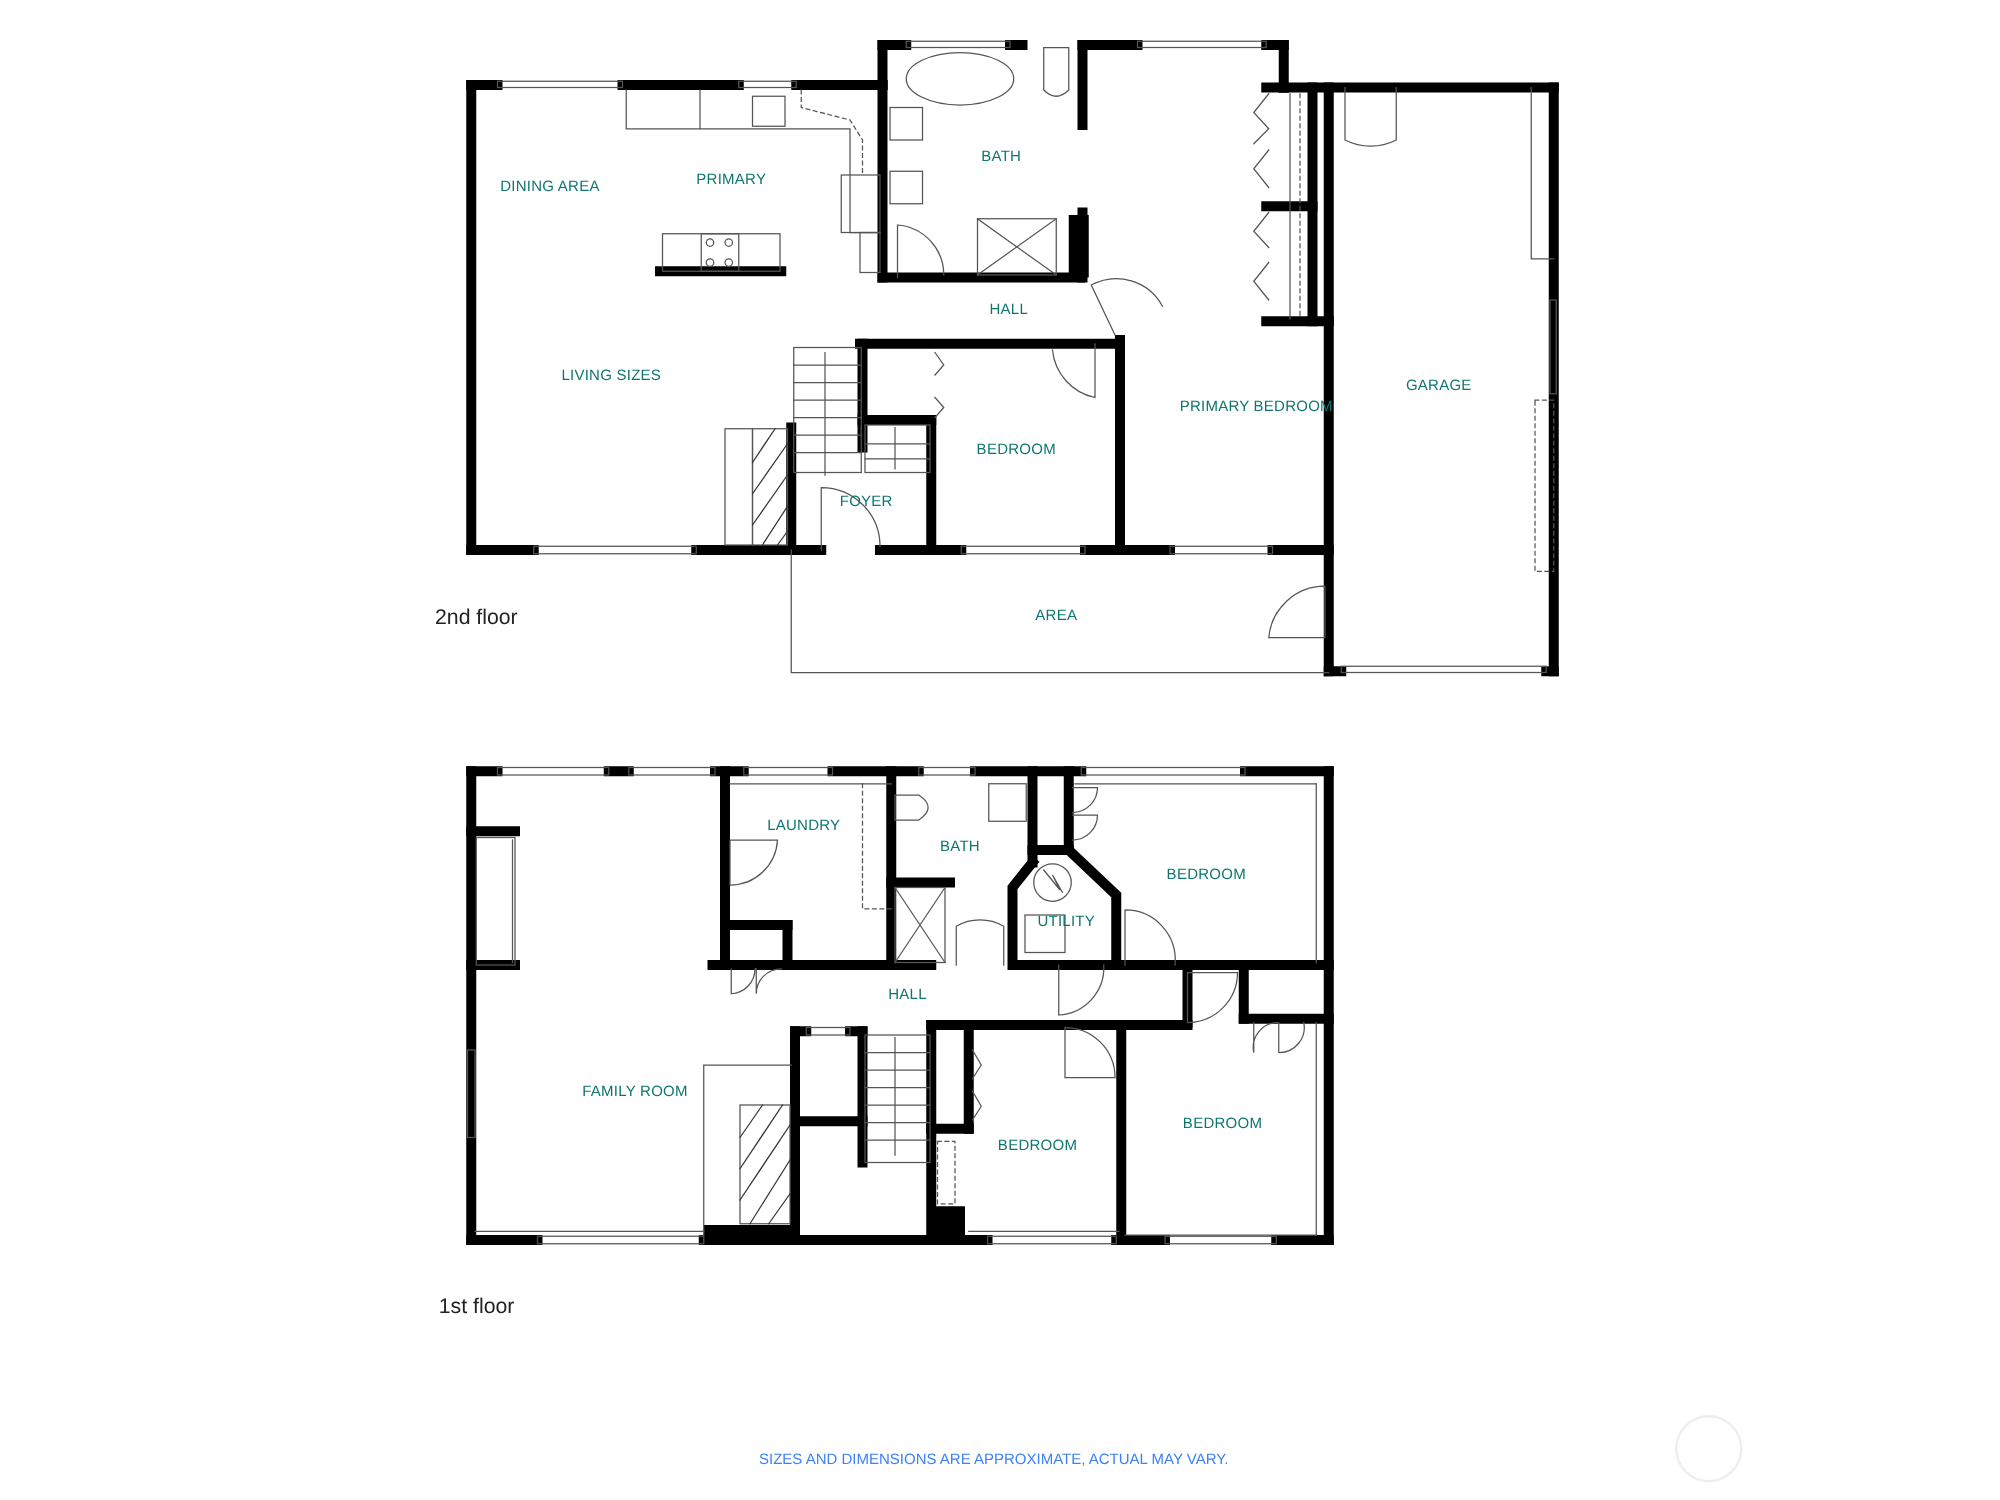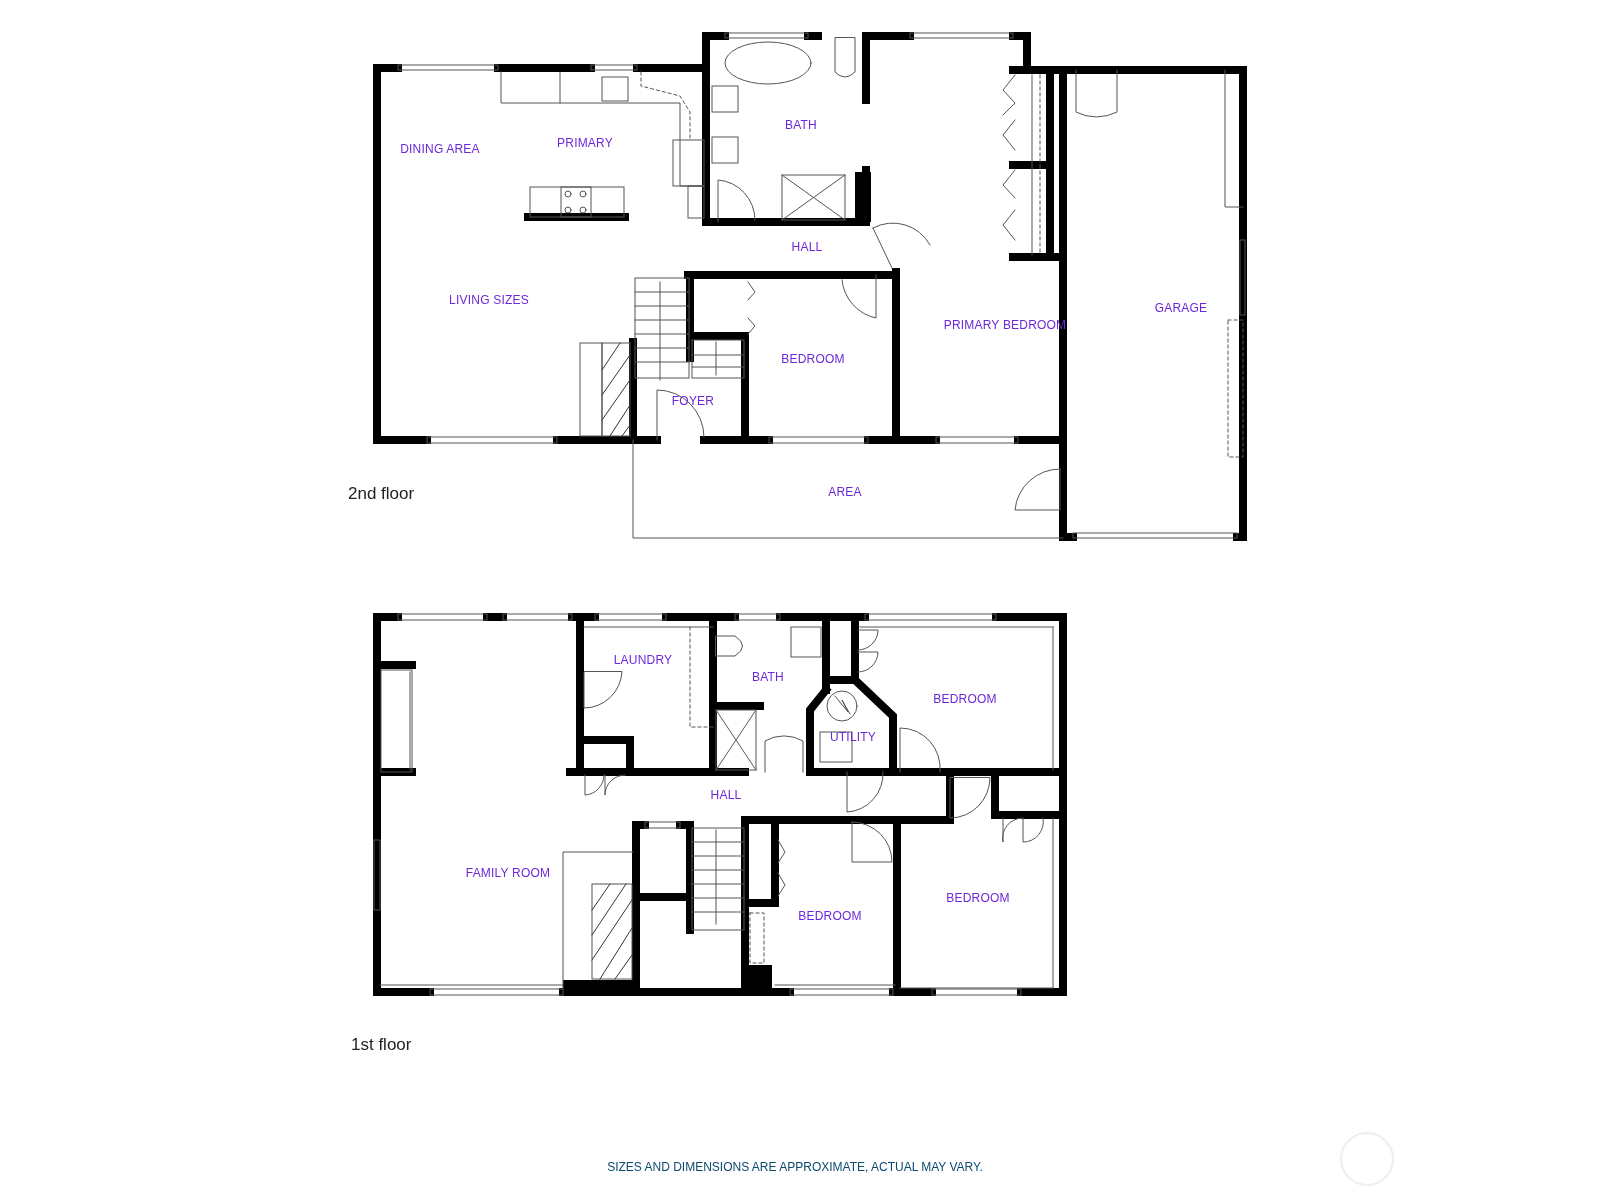--- a/index.html
+++ b/index.html
@@ -1,20 +1,20 @@
 <!DOCTYPE html>
 <html><head>
 <meta charset="utf-8">
 <style>
   html, body { margin: 0; padding: 0; background: #ffffff; }
   body { width: 1600px; height: 1200px; position: relative; overflow: hidden; font-family: "Liberation Sans", "DejaVu Sans", sans-serif; }
   #plan { position: absolute; left: 0; top: 0; width: 1600px; height: 1200px; }
-  .label { position: absolute; font-size: 12px; color: #6d28d9; letter-spacing: 0.2px; white-space: nowrap; transform: translate(-50%, -50%); }
+  .label { position: absolute; font-size: 12px; color: #0f766e; letter-spacing: 0.2px; white-space: nowrap; transform: translate(-50%, -50%); }
   .floor-label { position: absolute; font-size: 17px; color: #222; white-space: nowrap; }
-  .disclaimer { position: absolute; left: 795px; top: 1160px; transform: translateX(-50%); font-size: 12px; color: #0c4a6e; white-space: nowrap; }
+  .disclaimer { position: absolute; left: 795px; top: 1160px; transform: translateX(-50%); font-size: 12px; color: #3b82f6; white-space: nowrap; }
   .watermark { position: absolute; left: 1340px; top: 1132px; width: 50px; height: 50px; border-radius: 50%; border: 2px solid #eeeeee; }
 </style>
 </head>
 <body>
 
 <svg id="plan" viewBox="0 0 1600 1200" xmlns="http://www.w3.org/2000/svg">
   <g fill="none" stroke="#000" stroke-linecap="square">
 
     <g stroke-width="8">
       <line x1="377" y1="68" x2="377" y2="440"></line>
@@ -251,21 +251,21 @@
     </g>
   </g>
 </svg>
 
 <div class="label" style="left:440px; top:149px;">DINING AREA</div>
 <div class="label" style="left:585px; top:143px;">PRIMARY</div>
 <div class="label" style="left:801px; top:125px;">BATH</div>
 <div class="label" style="left:807px; top:247px;">HALL</div>
 <div class="label" style="left:489px; top:300px;">LIVING SIZES</div>
 <div class="label" style="left:979px; top:325px;margin-left:26px;">PRIMARY BEDROOM</div>
-<div class="label" style="left:1151px; top:308px;margin-left:30px;">GARAGE</div>
+<div class="label" style="left:1151px; top:308px;">GARAGE</div>
 <div class="label" style="left:813px; top:359px;">BEDROOM</div>
 <div class="label" style="left:693px; top:401px;">FOYER</div>
 <div class="label" style="left:845px; top:492px;">AREA</div>
 <div class="floor-label" style="left:348px; top:484px;">2nd floor</div>
 
 <div class="label" style="left:643px; top:660px;">LAUNDRY</div>
 <div class="label" style="left:768px; top:677px;">BATH</div>
 <div class="label" style="left:965px; top:699px;">BEDROOM</div>
 <div class="label" style="left:853px; top:737px;">UTILITY</div>
 <div class="label" style="left:726px; top:795px;">HALL</div>

